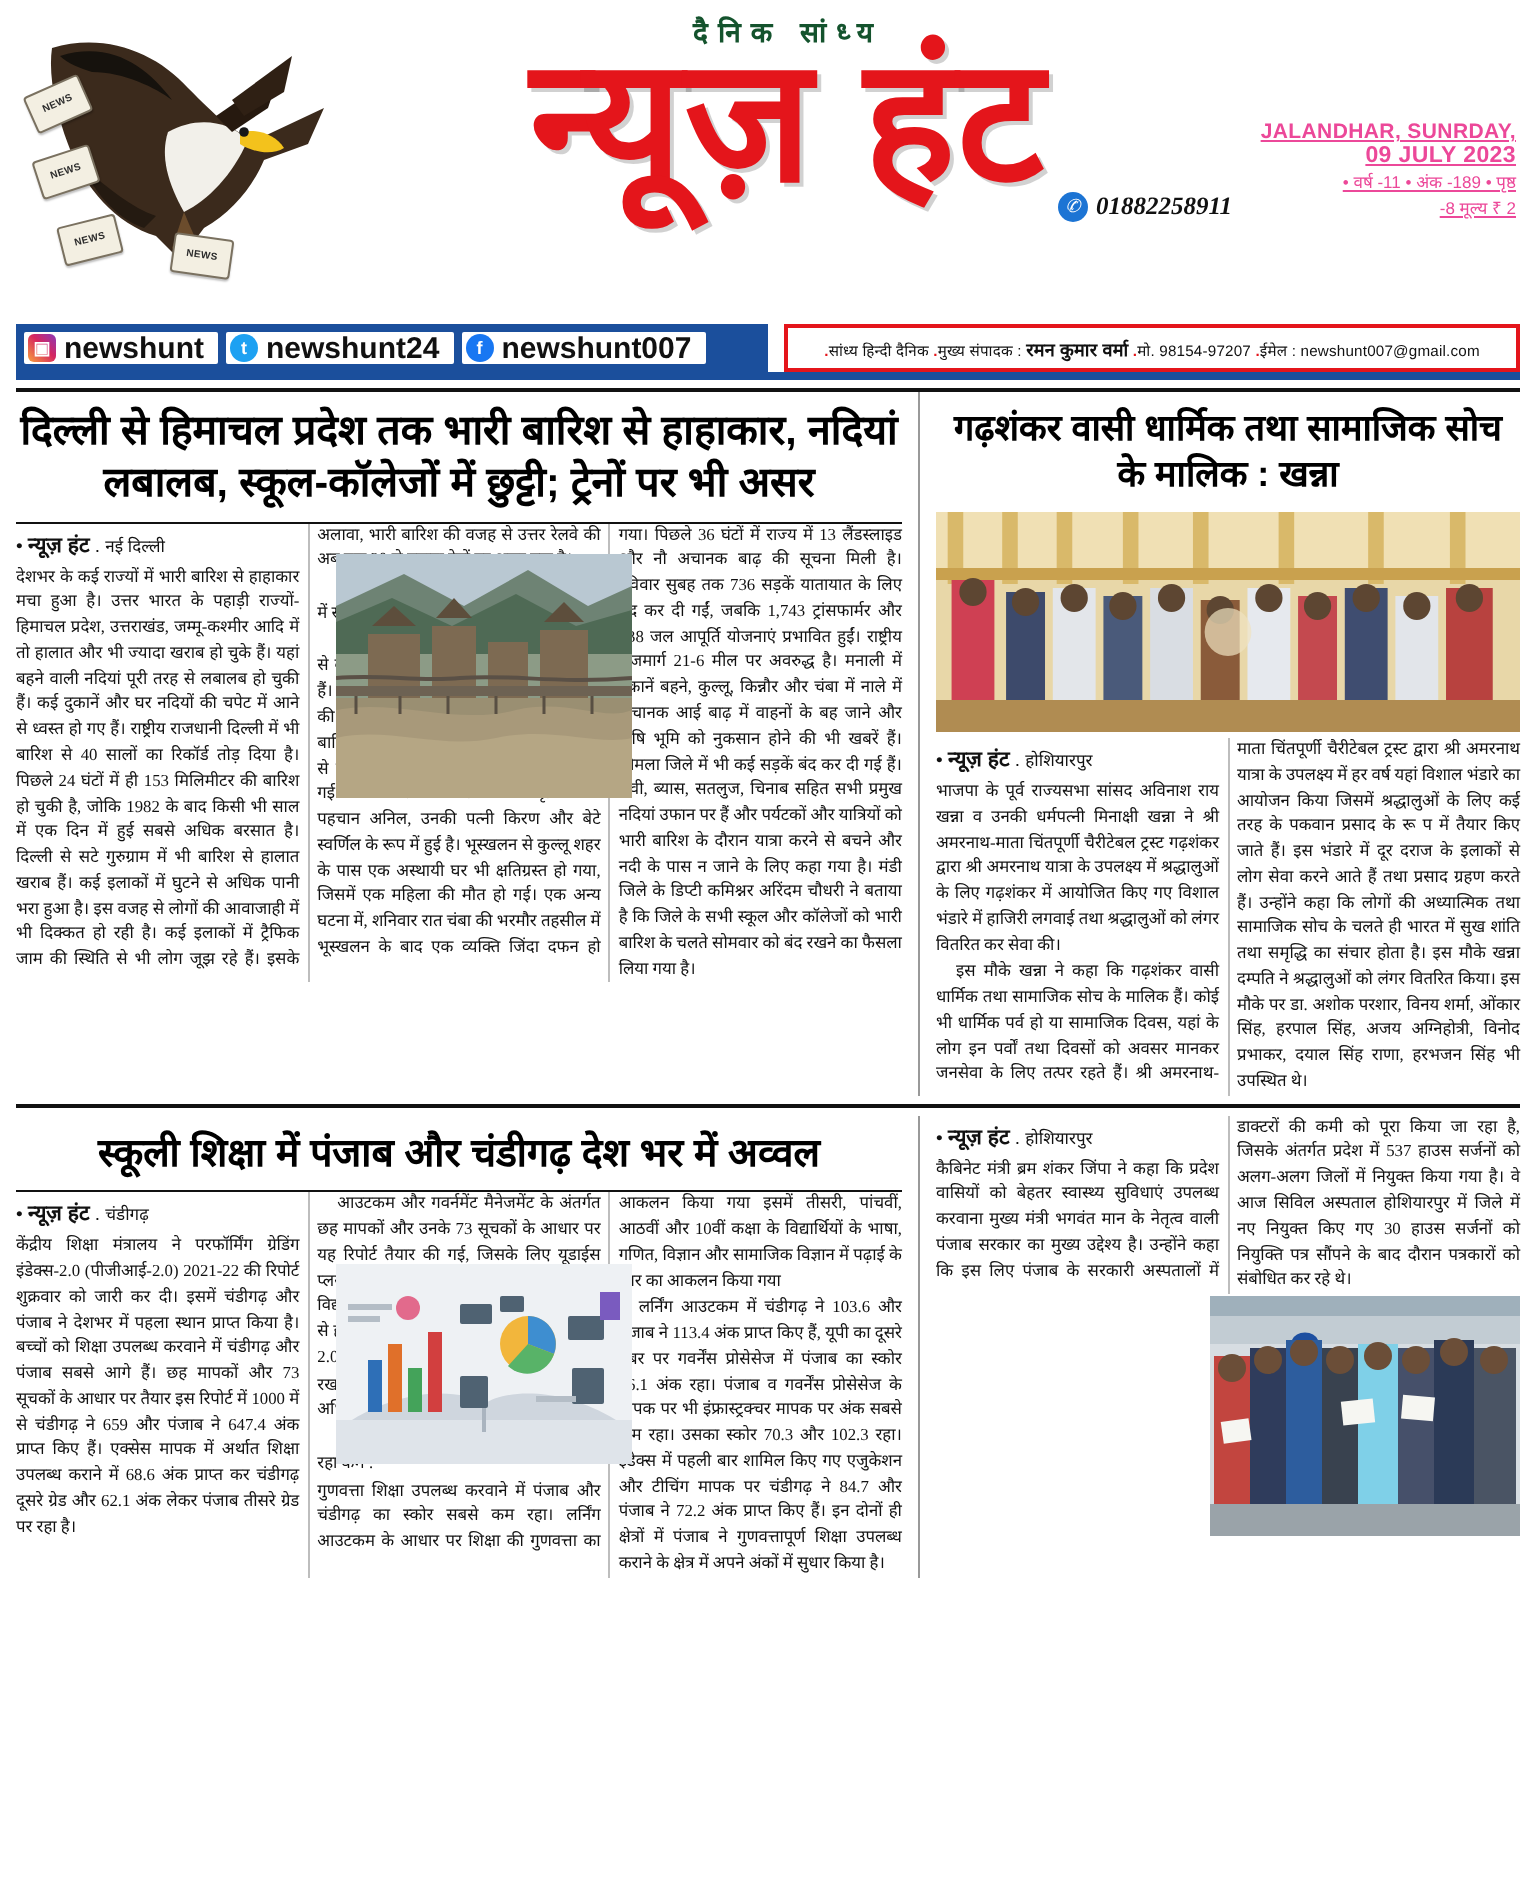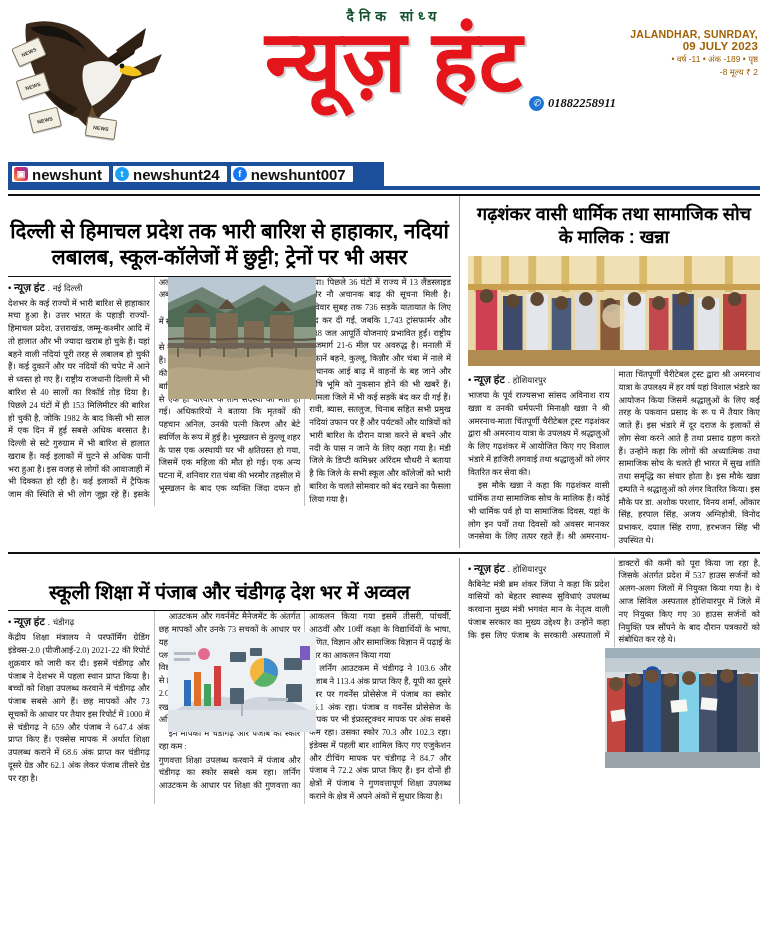--- a/index.html
+++ b/index.html
@@ -105,24 +105,25 @@
     font-style: italic;
     font-weight: bold;
     font-size: 12.5px;
     color: #111;
   }
 
   .dateblock {
     width: 150px;
     flex: 0 0 150px;
     text-align: right;
-    padding-top: 28px;
+    padding-top: 60px;
     padding-right: 2px;
     font-family: "Liberation Sans", sans-serif;
-    color: #a16207;
+    color: #ec4899;
+    text-decoration: underline;
   }
   .dateblock .city { font-size: 10.5px; font-weight: bold; letter-spacing: .2px; }
   .dateblock .date { font-size: 11.5px; font-weight: bold; letter-spacing: .2px; }
   .dateblock .issue { font-size: 8.5px; margin-top: 2px; line-height: 1.35; }
 
   
   .socialbar {
     position: relative;
     height: 24px;
     display: flex;
@@ -183,21 +184,21 @@
   .col-left  { width: 452px; flex: 0 0 452px; padding-right: 8px; border-right: 1px solid #999; }
   .col-right { flex: 1; padding-left: 8px; }
 
   h1.head-main {
     font-family: "Liberation Sans", sans-serif;
     font-weight: bold;
     font-size: 20.5px;
     line-height: 1.26;
     text-align: center;
     color: #000;
-    padding: 22px 0 6px;
+    padding: 7px 0 6px;
   }
   h1.head-side {
     font-family: "Liberation Sans", sans-serif;
     font-weight: bold;
     font-size: 18px;
     line-height: 1.25;
     text-align: center;
     color: #000;
     padding: 7px 0 6px;
   }
@@ -286,20 +287,30 @@
         <span class="sicon ig">▣</span>
         <span class="lbl">newshunt</span>
       </div>
       <div class="social-chip">
         <span class="sicon tw">t</span>
         <span class="lbl">newshunt24</span>
       </div>
       <div class="social-chip">
         <span class="sicon fb">f</span>
         <span class="lbl">newshunt007</span>
+      </div>
+    </div>
+    <div class="social-right">
+      <div class="editorline">
+        <span class="dot">.</span><span>सांध्य हिन्दी दैनिक</span>
+        <span class="dot">.</span><span>मुख्य संपादक :</span>
+        <b>रमन कुमार वर्मा</b>
+        <span class="dot">.</span><span>मो. 98154-97207</span>
+        <span class="dot">.</span><span>ईमेल :</span>
+        <span>newshunt007@gmail.com</span>
       </div>
     </div>
   </div>
   <div class="bluebar-under"></div>
 
   <div class="rule-thick"></div>
 
   <div class="topsection">
 
     <div class="col-left">

